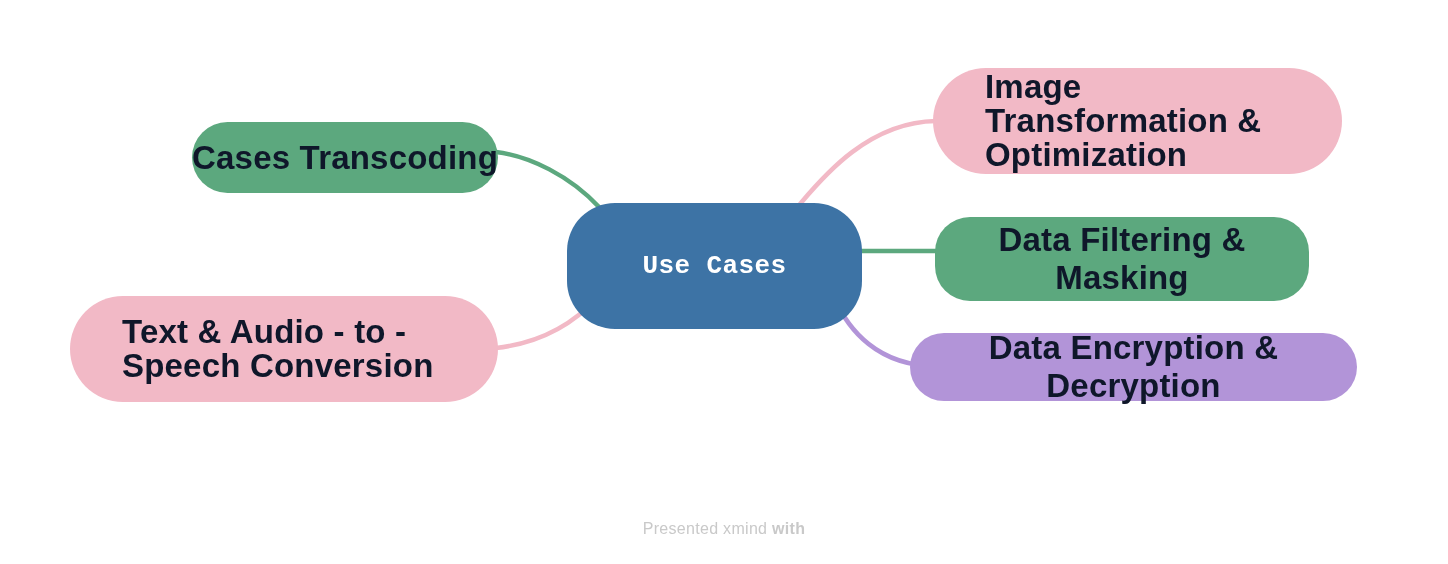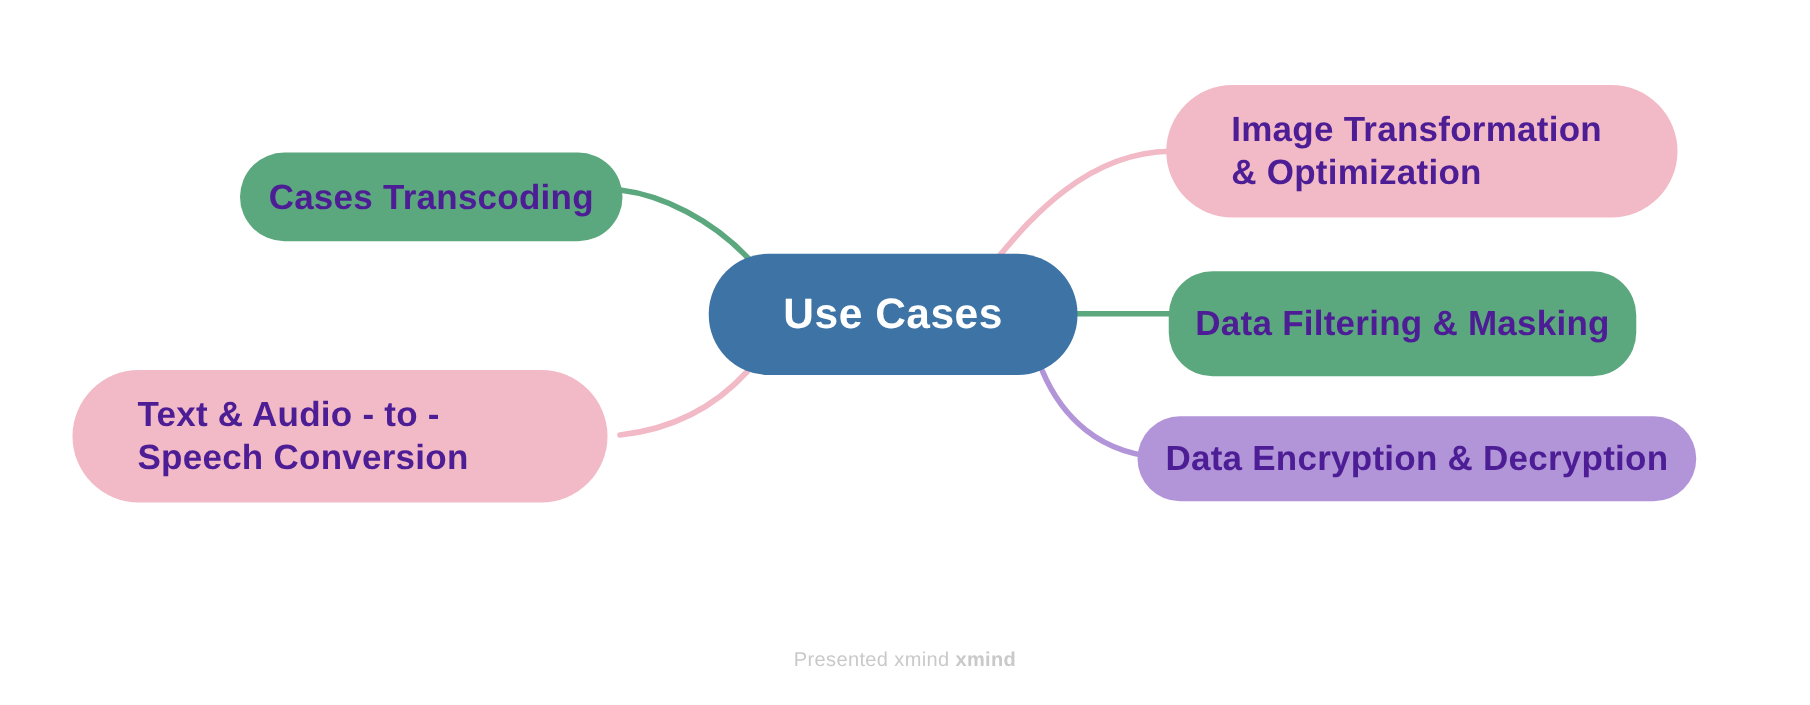--- a/index.html
+++ b/index.html
@@ -21,35 +21,36 @@
     fill: none;
     stroke-width: 4.5;
     stroke-linecap: round;
   }
   .node {
     position: absolute;
     display: flex;
     align-items: center;
     box-sizing: border-box;
     font-weight: 700;
-    font-size: 28px;
-    color: #4c1d95;
+    font-size: 33px;
+    color: #0f172a;
     letter-spacing: 0.2px;
     cursor: default;
   }
   .node.center { justify-content: center; text-align: center; }
   .node.leftpad { padding-left: 52px; padding-right: 42px; line-height: 34px; }
   .node-root {
-    left: 567px; top: 203px; width: 295px; height: 97px;
+    left: 567px; top: 203px; width: 295px; height: 126px;
     border-radius: 48px;
-    font-size: 34px;
+    font-size: 26px;
     letter-spacing: 0.4px;
+    font-family: Liberation Mono, monospace;
   }
   .node-video { left: 192px; top: 122px; width: 306px; height: 71px; border-radius: 36px; }
-  .node-textaudio { left: 58px; top: 296px; width: 428px; height: 106px; border-radius: 53px; }
+  .node-textaudio { left: 70px; top: 296px; width: 428px; height: 106px; border-radius: 53px; }
   .node-imageopt { left: 933px; top: 68px; width: 409px; height: 106px; border-radius: 53px; }
   .node-datafilter { left: 935px; top: 217px; width: 374px; height: 84px; border-radius: 35px; }
   .node-dataencrypt { left: 910px; top: 333px; width: 447px; height: 68px; border-radius: 34px; }
   .watermark {
     position: absolute;
     left: 0; right: 0;
     top: 520px;
     text-align: center;
     font-size: 16px;
     letter-spacing: 0.3px;
@@ -88,16 +89,16 @@
   <div class="node node-datafilter center" style="background-color: rgb(92, 168, 126);">
     <span>Data Filtering &amp; Masking</span>
   </div>
 
   <div class="node node-dataencrypt center" style="background-color: rgb(178, 148, 216);">
     <span>Data Encryption &amp; Decryption</span>
   </div>
 
   <div class="watermark" style="color: rgb(201, 201, 201);">
     <span>Presented xmind</span>
-    <span class="brand">xmind</span>
+    <span class="brand">with</span>
   </div>
 
 </div>
 
 </body></html>

